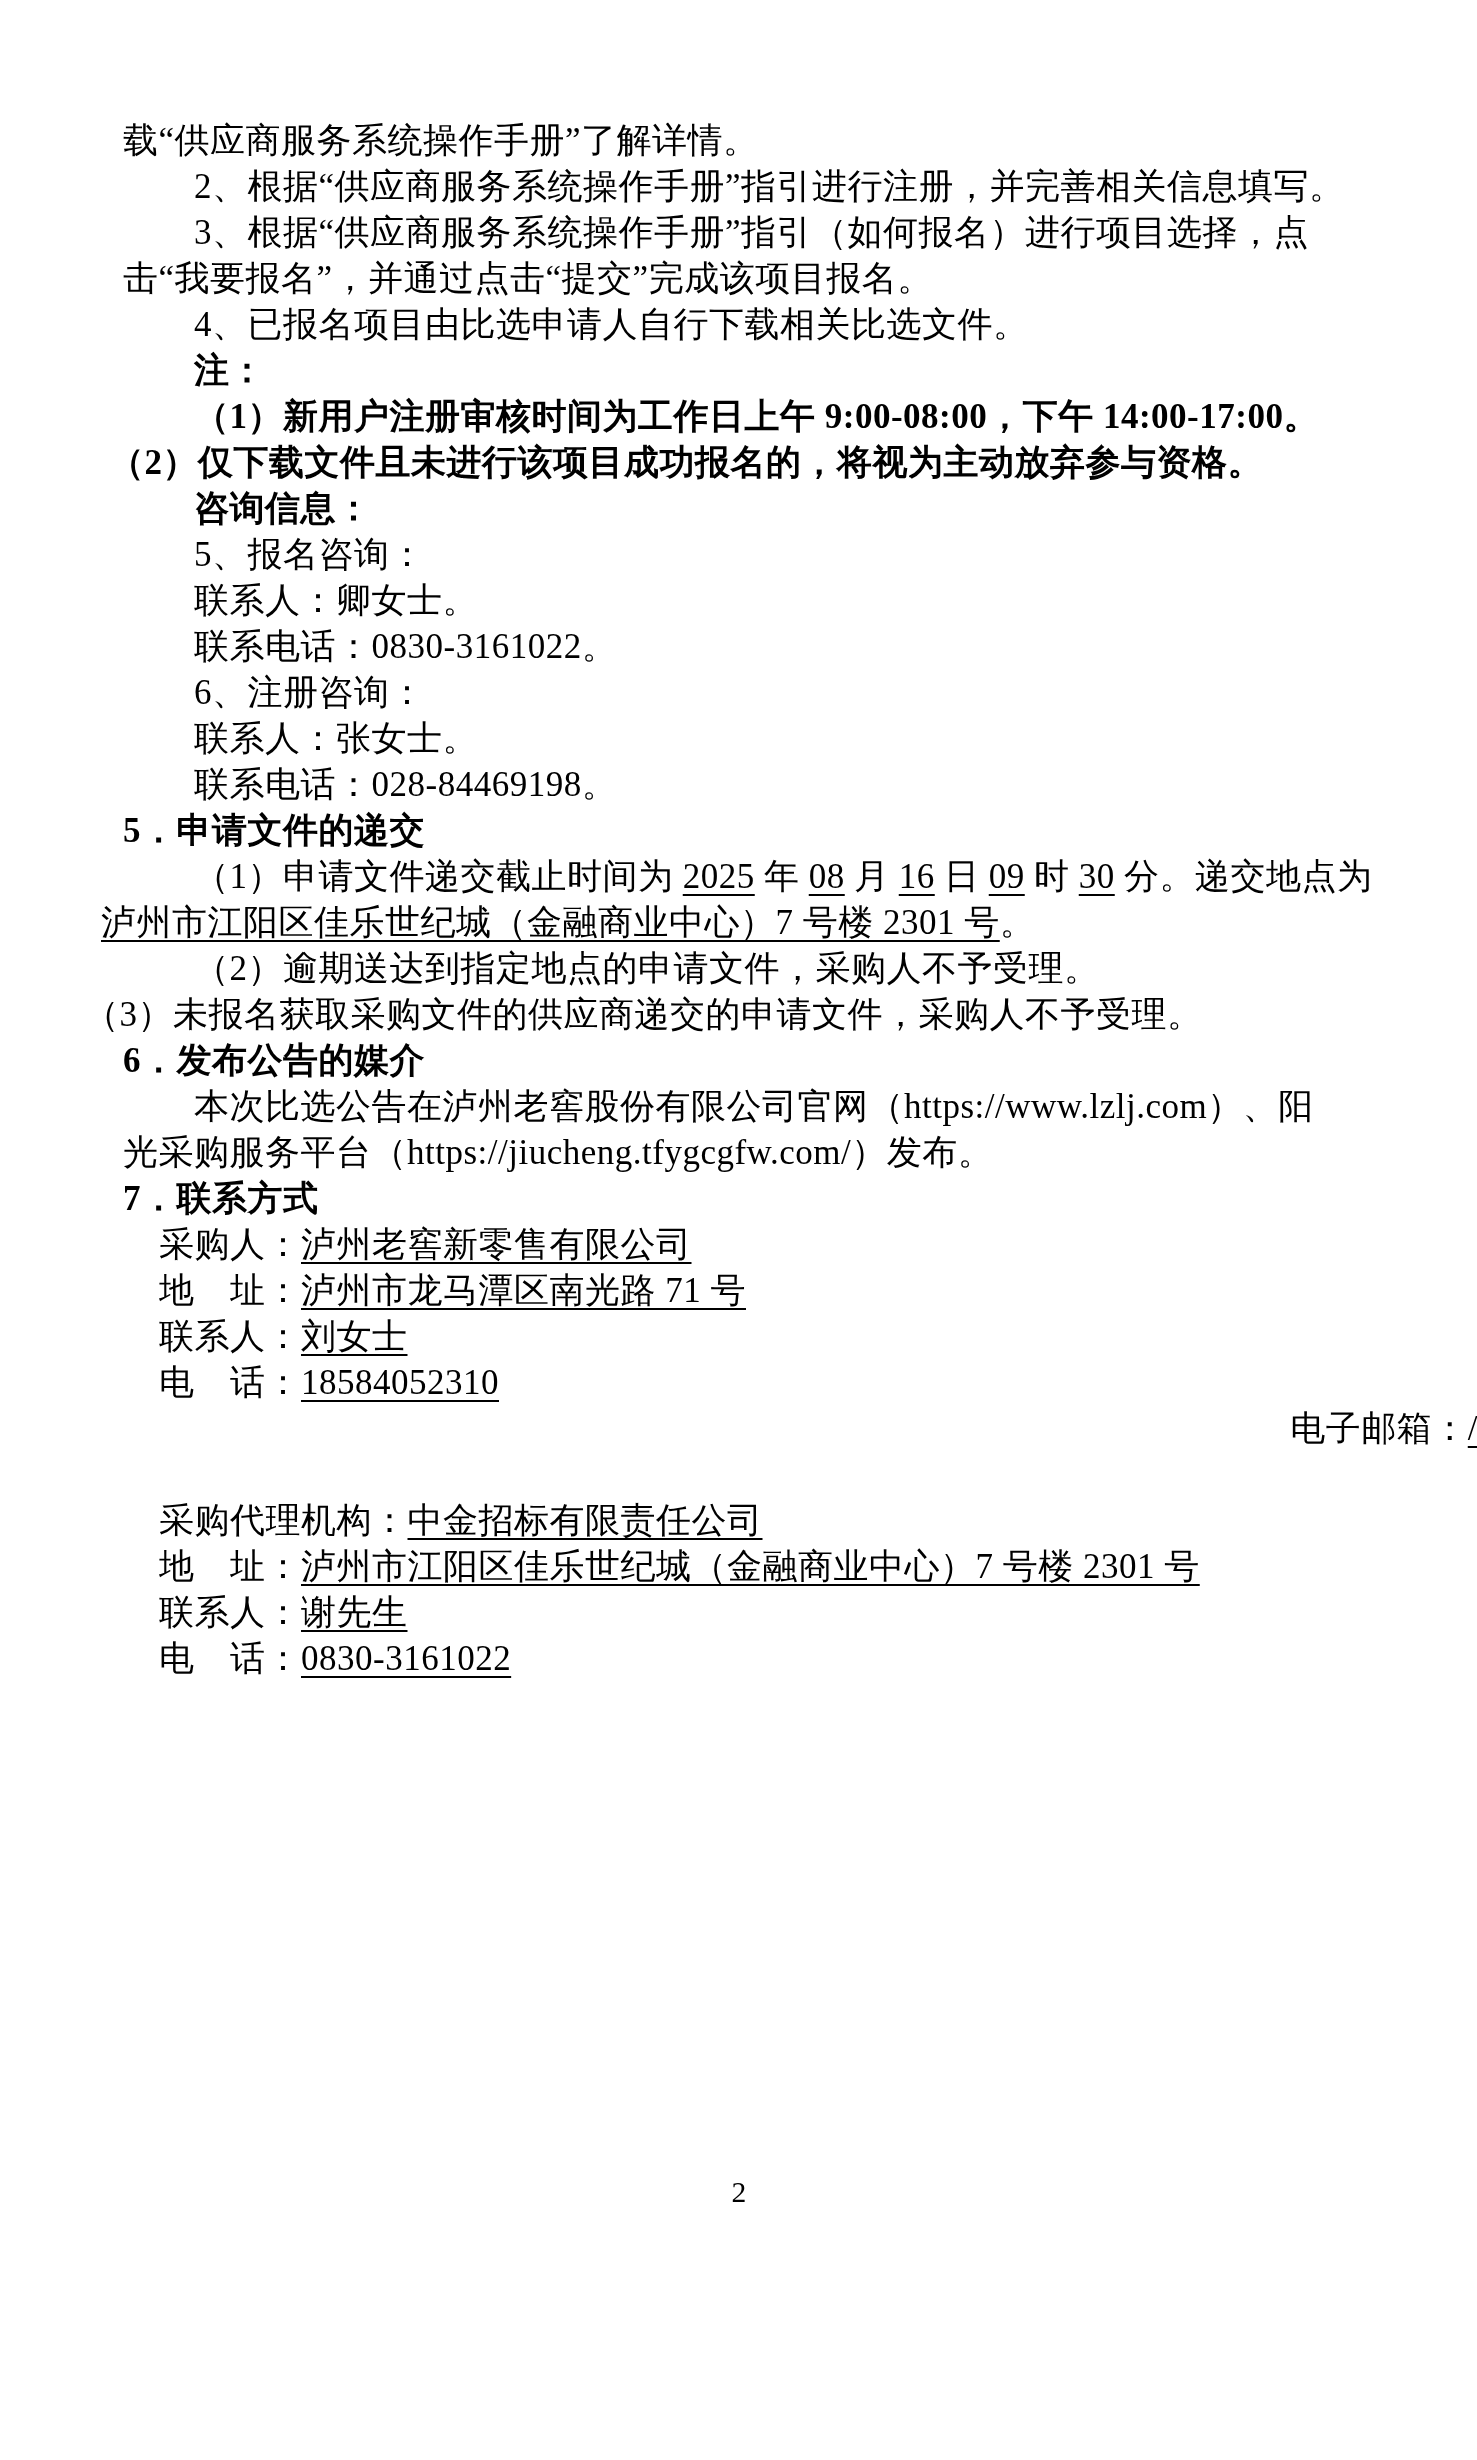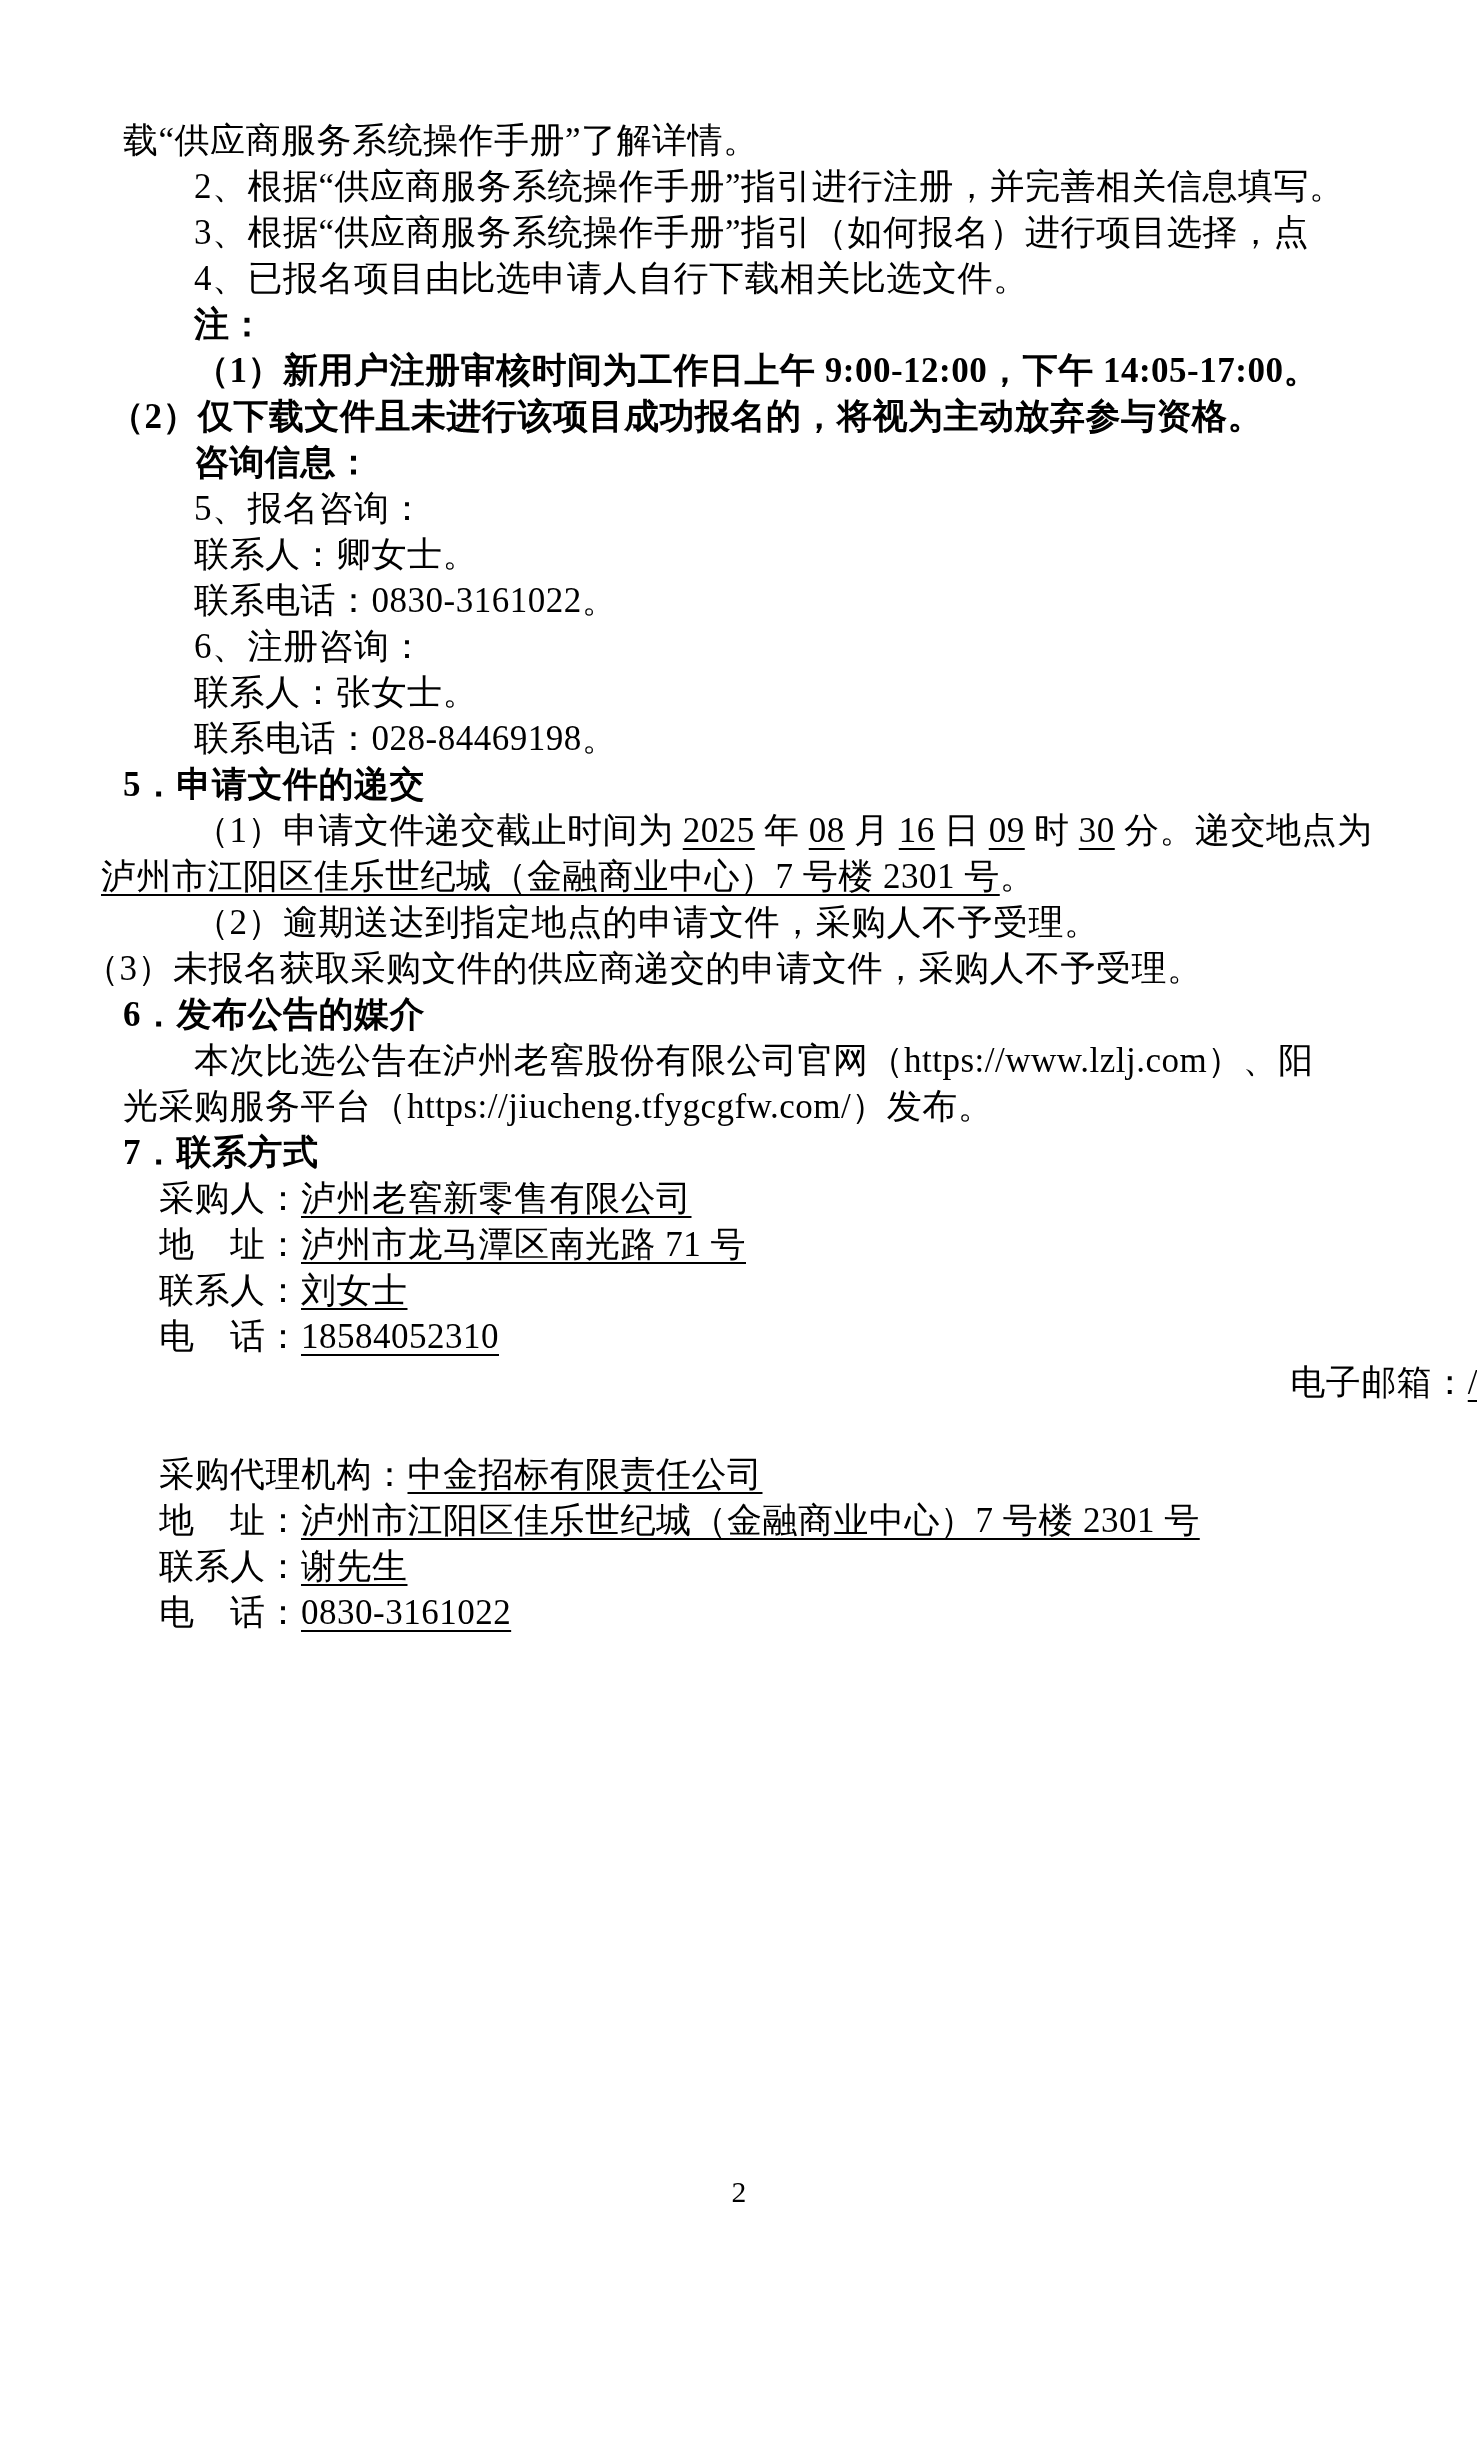--- a/index.html
+++ b/index.html
@@ -44,23 +44,24 @@
   }
 </style>
 </head>
 <body>
 
 <div class="page">
   <div class="content">
       <div class="line" style="padding-left: 123px;"><span>载“供应商服务系统操作手册”了解详情。</span></div>
       <div class="line" style="padding-left: 194px;"><span>2、根据“供应商服务系统操作手册”指引进行注册，并完善相关信息填写。</span></div>
       <div class="line" style="padding-left: 194px;"><span>3、根据“供应商服务系统操作手册”指引（如何报名）进行项目选择，点</span></div>
+      <div class="line" style="padding-left: 123px;"><span>击“我要报名”，并通过点击“提交”完成该项目报名。</span></div>
       <div class="line" style="padding-left: 194px;"><span>4、已报名项目由比选申请人自行下载相关比选文件。</span></div>
       <div class="line bold" style="padding-left: 194px;"><span>注：</span></div>
-      <div class="line bold" style="padding-left: 194px;"><span>（1）新用户注册审核时间为工作日上午 9:00-12:00，下午 14:05-17:00。</span></div>
+      <div class="line bold" style="padding-left: 194px;"><span>（1）新用户注册审核时间为工作日上午 9:00-08:00，下午 14:00-17:00。</span></div>
       <div class="line bold" style="padding-left: 109px;"><span>（2）仅下载文件且未进行该项目成功报名的，将视为主动放弃参与资格。</span></div>
       <div class="line bold" style="padding-left: 194px;"><span>咨询信息：</span></div>
       <div class="line" style="padding-left: 194px;"><span>5、报名咨询：</span></div>
       <div class="line" style="padding-left: 194px;"><span>联系人：卿女士。</span></div>
       <div class="line" style="padding-left: 194px;"><span>联系电话：0830-3161022。</span></div>
       <div class="line" style="padding-left: 194px;"><span>6、注册咨询：</span></div>
       <div class="line" style="padding-left: 194px;"><span>联系人：张女士。</span></div>
       <div class="line" style="padding-left: 194px;"><span>联系电话：028-84469198。</span></div>
       <div class="line heading" style="padding-left: 123px;"><span>5．申请文件的递交</span></div>
       <div class="line" style="padding-left: 194px;"><span>（1）申请文件递交截止时间为 </span><span class="u">2025</span><span> 年 </span><span class="u">08</span><span> 月 </span><span class="u">16</span><span> 日 </span><span class="u">09</span><span> 时 </span><span class="u">30</span><span> 分。递交地点为</span></div>

